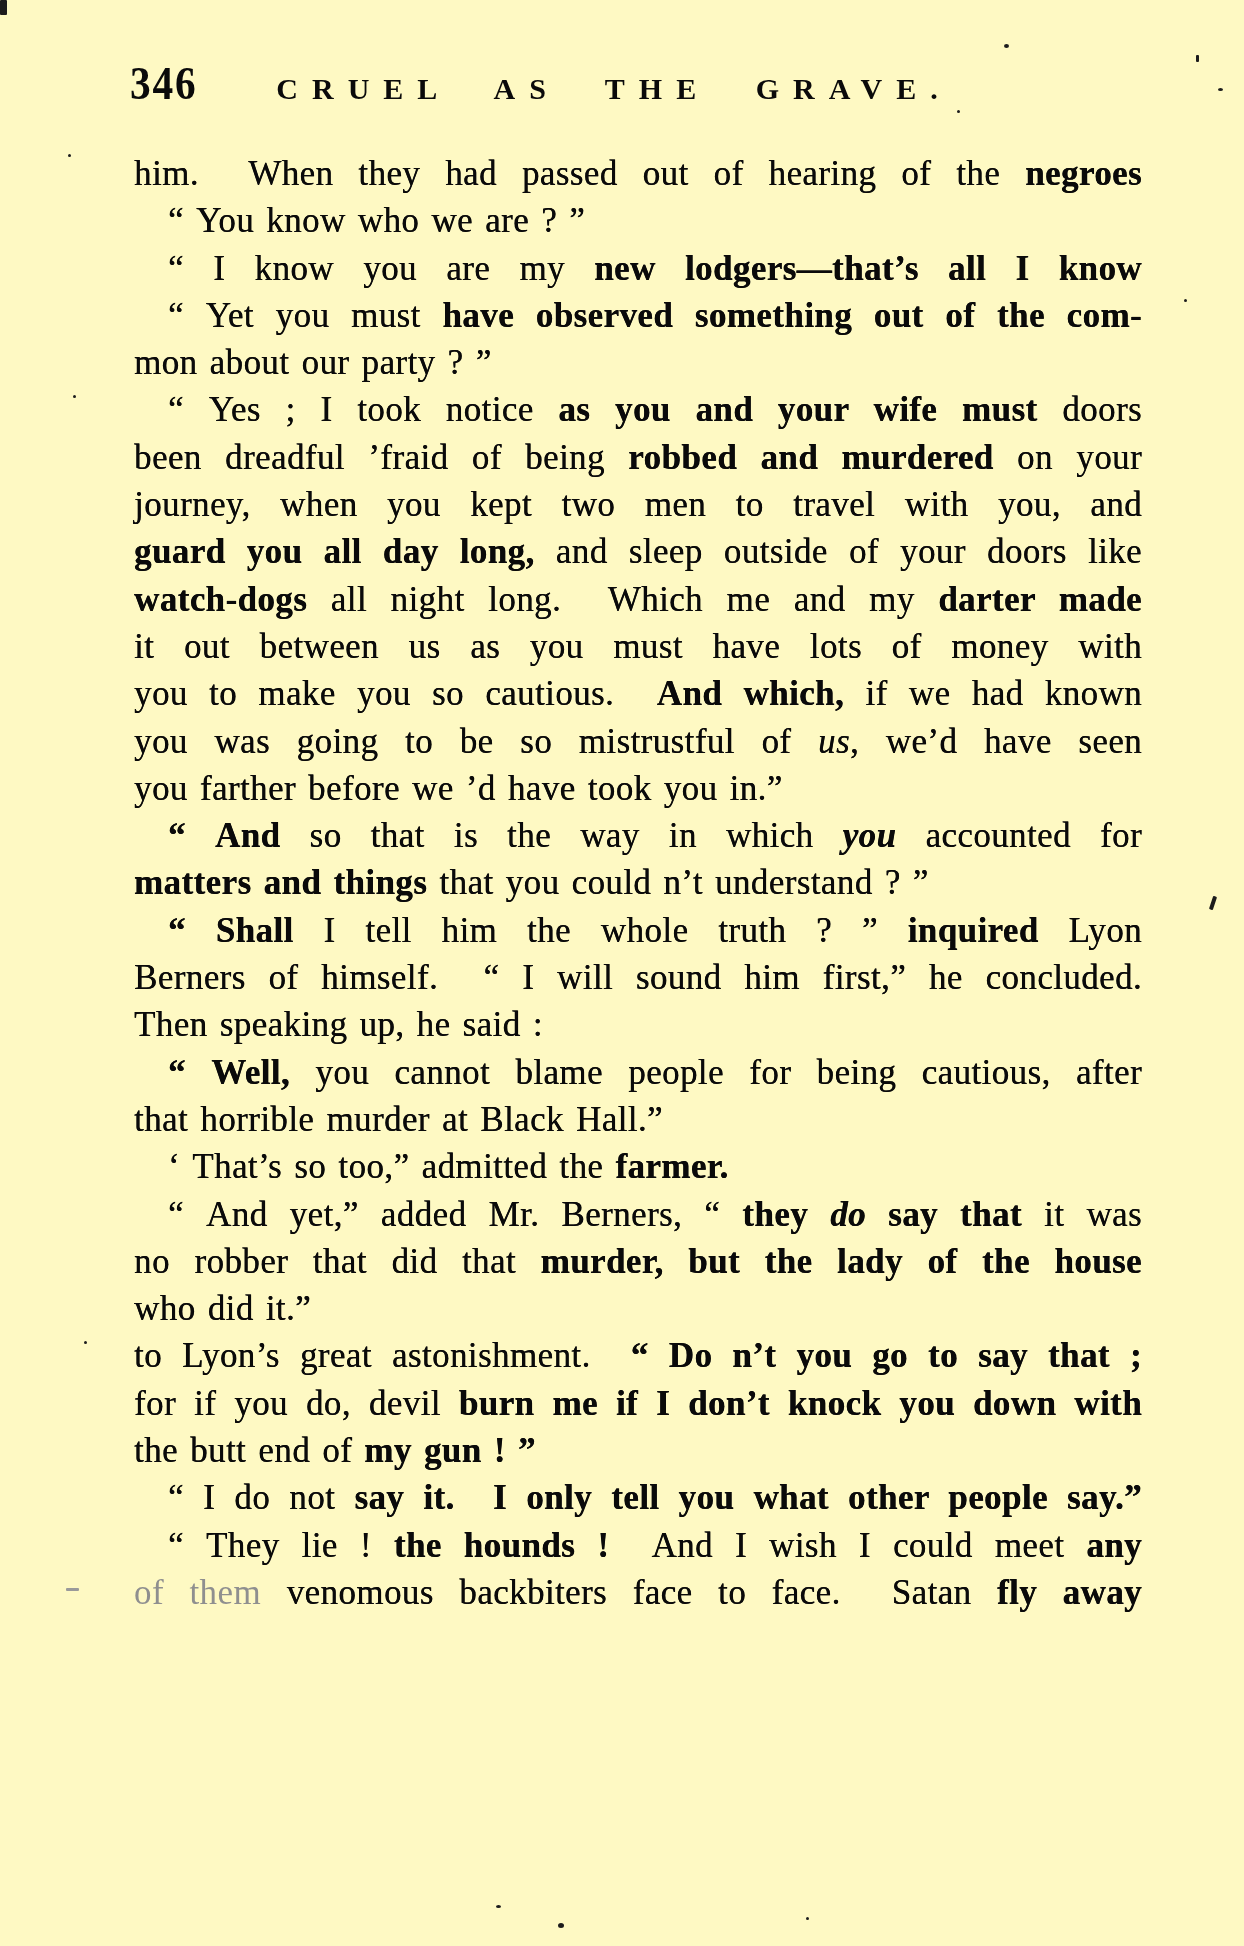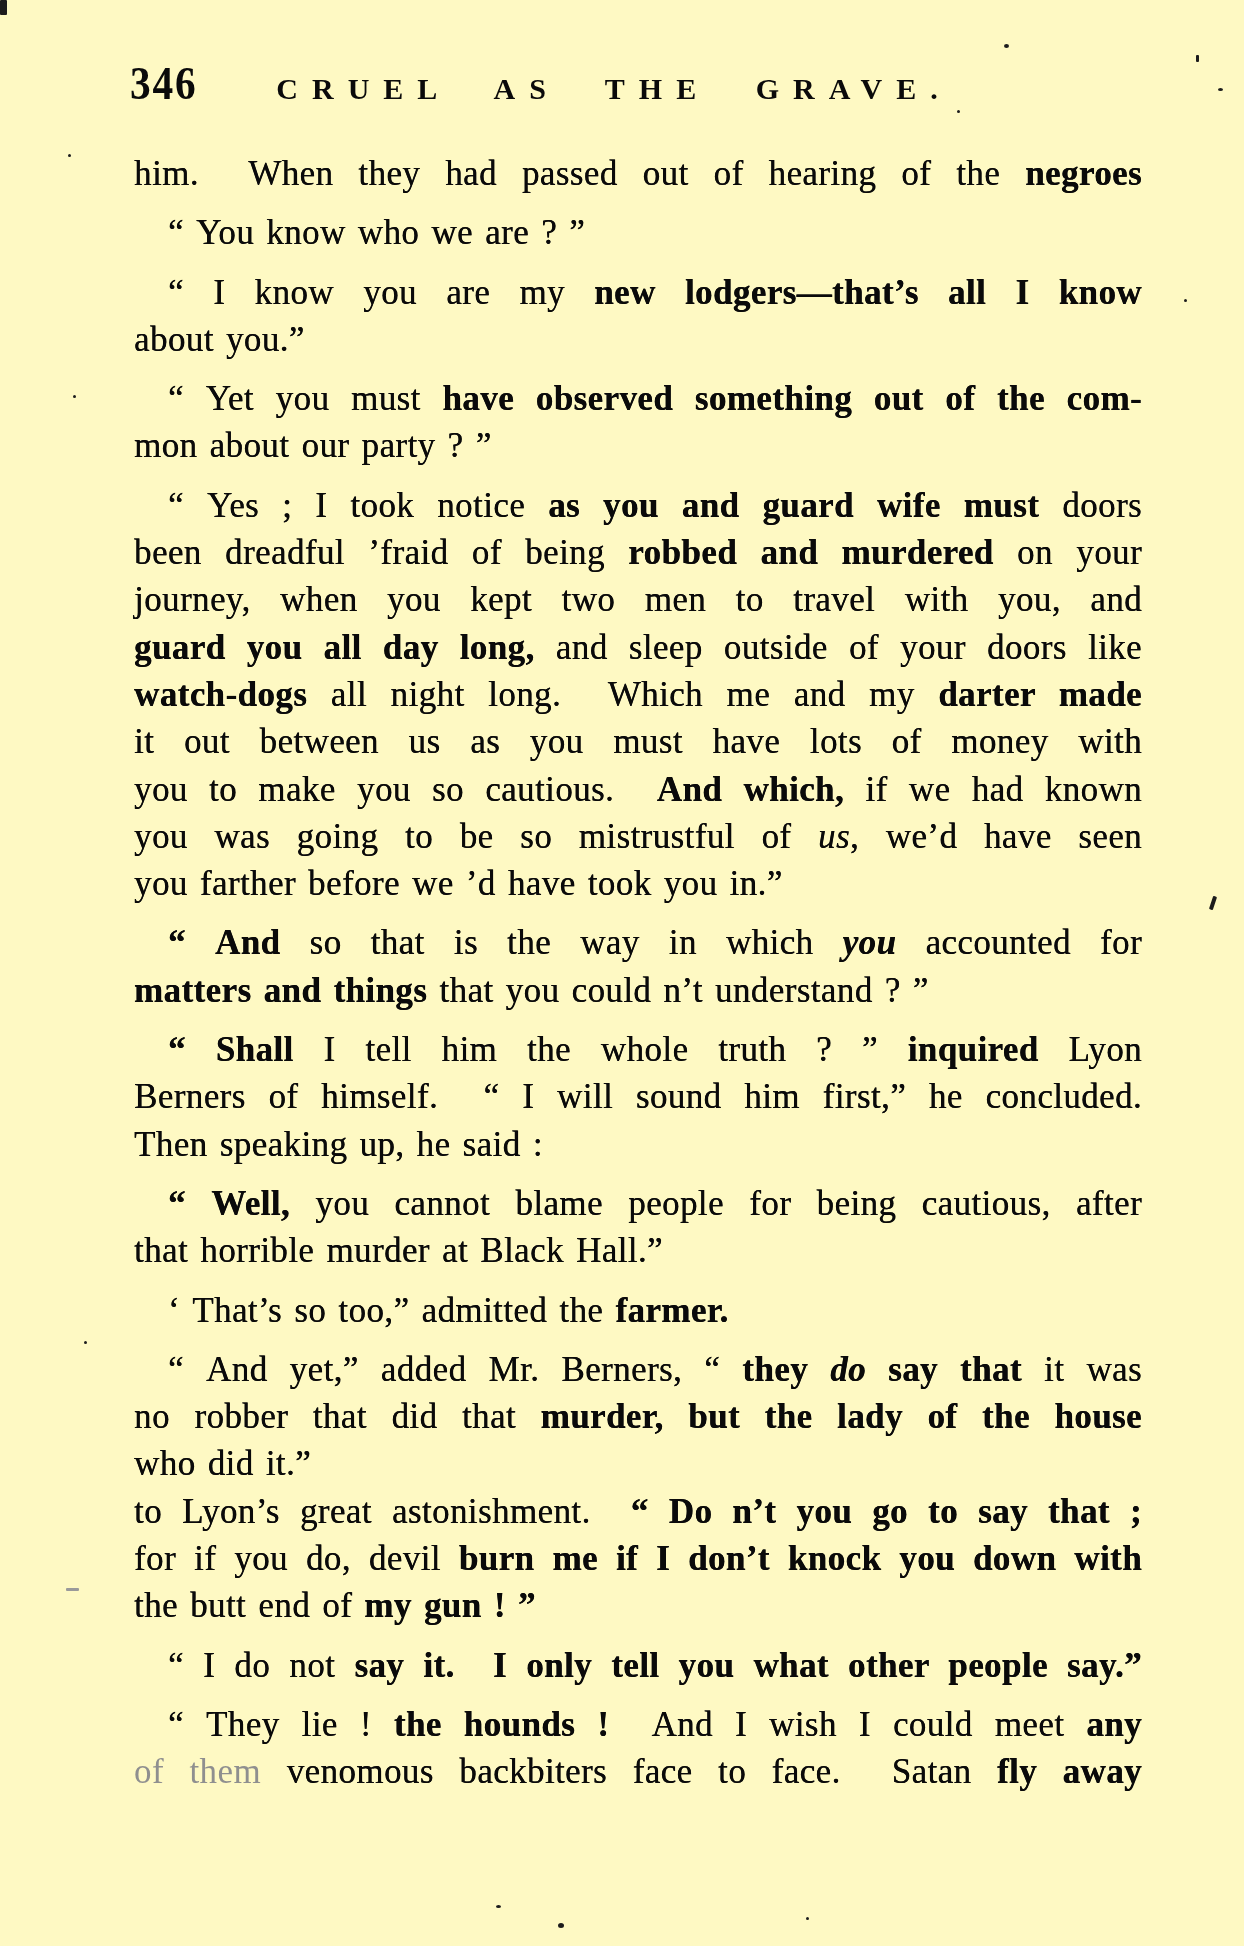--- a/index.html
+++ b/index.html
@@ -28,21 +28,21 @@
   }
   
   .text-body {
     position:absolute; left:134px; top:150px; width:1008px;
     font-size:35px; line-height:47.3px;
     letter-spacing:0.4px; word-spacing:3px;
     text-shadow:0.3px 0 0 currentColor;
   }
   .line { text-align:justify; }
   .line.just { text-align-last:justify; }
-  .line.indent { text-indent:34px;margin-top:12px; }
+  .line.indent { text-indent:34px; }
   .sg-b  { font-weight:700; }
   .sg-i  { font-style:italic; }
   .sg-bi { font-weight:700; font-style:italic; }
   .sg-f  { color:#8f8f8f; text-shadow:none; }
   
   .speck { position:absolute; background:#1c1c1c; border-radius:50%; }
   .speck.bar { border-radius:1px; }
   .speck.light { background:#9a9a9a; }
 </style>
 </head>
@@ -51,24 +51,23 @@
 <div class="page">
 
   <div class="page-number">346</div>
 
   <div class="running-title">CRUEL AS THE GRAVE.</div>
 
   <div class="text-body">
       <div class="line just"><span class="sg">him.&nbsp; When they had passed out of hearing of the </span><span class="sg sg-b">negroes</span></div>
       <div class="line indent"><span class="sg">“&nbsp;You know who we are&nbsp;?&nbsp;”</span></div>
       <div class="line indent just"><span class="sg">“&nbsp;I know you are my </span><span class="sg sg-b">new lodgers—that’s all I know</span></div>
-      <div class="line"><span class="sg">about you.”</span></div>
       <div class="line indent just"><span class="sg">“&nbsp;Yet you must </span><span class="sg sg-b">have observed something out of the com-</span></div>
       <div class="line"><span class="sg">mon about our party&nbsp;?&nbsp;”</span></div>
-      <div class="line indent just"><span class="sg">“&nbsp;Yes&nbsp;; I took notice </span><span class="sg sg-b">as you and guard wife must</span><span class="sg"> doors</span></div>
+      <div class="line indent just"><span class="sg">“&nbsp;Yes&nbsp;; I took notice </span><span class="sg sg-b">as you and your wife must</span><span class="sg"> doors</span></div>
       <div class="line just"><span class="sg">been dreadful ’fraid of being </span><span class="sg sg-b">robbed and murdered</span><span class="sg"> on your</span></div>
       <div class="line just"><span class="sg">journey, when you kept two men to travel with you, and</span></div>
       <div class="line just"><span class="sg sg-b">guard you all day long,</span><span class="sg"> and sleep outside of your doors like</span></div>
       <div class="line just"><span class="sg sg-b">watch-dogs</span><span class="sg"> all night long.&nbsp; Which me and my </span><span class="sg sg-b">darter made</span></div>
       <div class="line just"><span class="sg">it out between us as you must have lots of money with</span></div>
       <div class="line just"><span class="sg">you to make you so cautious.&nbsp; </span><span class="sg sg-b">And which,</span><span class="sg"> if we had known</span></div>
       <div class="line just"><span class="sg">you was going to be so mistrustful of </span><span class="sg sg-i">us</span><span class="sg">, we’d have seen</span></div>
       <div class="line"><span class="sg">you farther before we ’d have took you in.”</span></div>
       <div class="line indent just"><span class="sg sg-b">“&nbsp;And</span><span class="sg"> so that is the way in which </span><span class="sg sg-bi">you</span><span class="sg"> accounted for</span></div>
       <div class="line"><span class="sg sg-b">matters and things</span><span class="sg"> that you could n’t understand&nbsp;?&nbsp;”</span></div>

